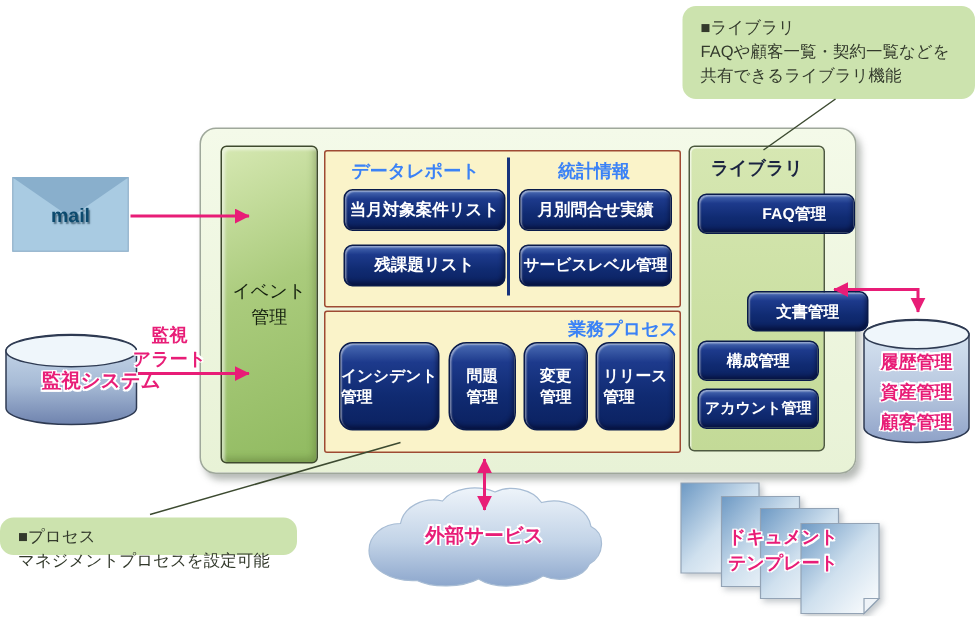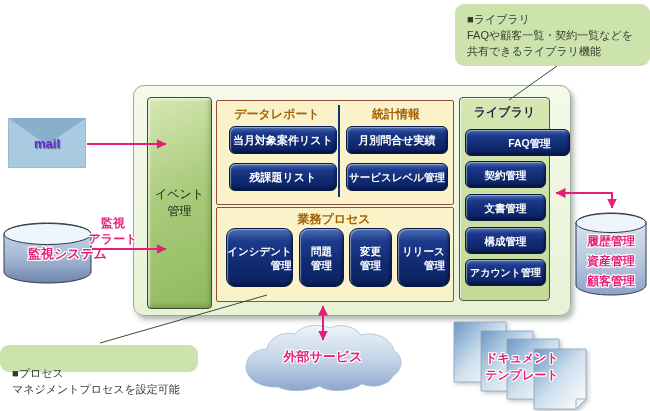--- a/index.html
+++ b/index.html
@@ -3,77 +3,77 @@
 <meta charset="utf-8">
 <style>
   html,body{margin:0;padding:0;background:#fff;}
   .stage{position:relative;width:650px;height:411px;background:#fff;overflow:hidden;
          font-family:"Liberation Sans","DejaVu Sans",sans-serif;}
 
   
   .note{position:absolute;background:#cce3ae;border-radius:9px;color:#333a2c;
         font-size:11px;line-height:16px;padding:7px 12px;}
   .note-library{left:455px;top:4px;width:195px;height:62px;box-sizing:border-box;}
-  .note-process{left:0;top:345px;width:198px;height:25px;box-sizing:border-box;padding-top:20px;}
+  .note-process{left:0;top:345px;width:198px;height:25px;box-sizing:border-box;padding-top:5px;}
 
   
   .main-box{position:absolute;left:133px;top:85px;width:436px;height:229px;
     background:linear-gradient(180deg,#f4fae9 0%,#e8f2d6 100%);
     border:1px solid #9fa89b;border-radius:11px;
     box-shadow:3px 4px 5px rgba(95,105,95,.45);}
 
   .event-box{position:absolute;left:147px;top:97px;width:63px;height:210px;
     background:linear-gradient(155deg,#d6e8b2 0%,#aacb7c 45%,#90ba60 100%);
     border:1.5px solid #3f4a2e;border-radius:4px;
     box-shadow:inset 2px 2px 2px rgba(255,255,255,.55),inset -2px -3px 4px rgba(60,80,30,.28);
     display:flex;align-items:center;justify-content:center;text-align:center;
     font-size:12px;color:#15200f;line-height:17px;}
 
   .panel{position:absolute;background:#faf3c9;border:1px solid #9e4a33;border-radius:2px;}
   .panel-top{left:216px;top:100px;width:236px;height:103px;}
   .panel-bottom{left:216px;top:207px;width:236px;height:93px;}
-  .panel-label{position:absolute;font-size:12px;font-weight:bold;color:#a16207;text-align:center;}
+  .panel-label{position:absolute;font-size:12px;font-weight:bold;color:#3b82f6;text-align:center;}
   .lbl-report{left:216px;top:106px;width:122px;}
   .lbl-stats{left:340px;top:106px;width:112px;}
-  .lbl-process{left:216px;top:211px;width:236px;}
+  .lbl-process{left:216px;top:211px;width:236px;text-align:right;}
   .divider{position:absolute;left:338px;top:105px;width:2px;height:92px;background:#16327c;}
 
   .nbtn{position:absolute;display:flex;align-items:center;justify-content:center;
-    text-align:right;color:#fff;font-weight:bold;font-size:11px;line-height:14px;
+    text-align:left;color:#fff;font-weight:bold;font-size:11px;line-height:14px;
     background:linear-gradient(180deg,#4a6cb4 0%,#1d3a8c 22%,#102b72 60%,#0b2160 100%);
     border:1px solid #091a4a;border-radius:6px;white-space:nowrap;
     box-shadow:inset 1px 1px 1px rgba(255,255,255,.45),inset -1px -2px 3px rgba(0,0,25,.45);}
   .b-taishou {left:229px;top:126px;width:106px;height:26px;}
   .b-zan     {left:229px;top:163px;width:106px;height:26px;}
   .b-getsu   {left:346px;top:126px;width:100px;height:26px;}
   .b-service {left:346px;top:163px;width:100px;height:26px;font-size:10.5px;}
   .b-bp{top:228px;height:57px;font-size:10.5px;border-radius:9px;}
   .b-incident{left:226px;width:65px;}
-  .b-mondai  {left:299px;width:43px;}
+  .b-mondai  {left:299px;width:43px;border-radius:12px;}
   .b-henkou  {left:349px;width:41px;}
   .b-release {left:397px;width:51px;}
 
   .lib-col{position:absolute;left:459px;top:97px;width:91px;height:204px;box-sizing:border-box;
     background:linear-gradient(180deg,#d6e7b2 0%,#c3da97 100%);
     border:1px solid #4e5a40;border-radius:4px;
     box-shadow:inset 1px 1px 0 rgba(255,255,255,.6);}
   .lbl-library{left:459px;top:104px;width:91px;color:#1a2340;}
   .b-lib{left:465px;width:79px;height:25px;font-size:10.5px;}
   .b-faq     {top:129px;padding-left:24px;}
   .b-keiyaku {top:161px;}
-  .b-bunsho  {top:194px;}
+  .b-bunsho  {top:194px;margin-left:33px;}
   .b-kousei  {top:227px;}
   .b-account {top:259px;font-size:10px;}
 
   
   .gfx{position:absolute;}
   .pinktext{position:absolute;color:#e81d77;font-weight:bold;text-align:center;
     text-shadow:-1px -1px 0 #fff,1px -1px 0 #fff,-1px 1px 0 #fff,1px 1px 0 #fff,
                  0 -1px 0 #fff,0 1px 0 #fff,-1px 0 0 #fff,1px 0 0 #fff;}
-  .mail-label{left:8px;top:136px;width:78px;color:#6d28d9;font-weight:bold;font-size:13px;
+  .mail-label{left:8px;top:136px;width:78px;color:#0c4a6e;font-weight:bold;font-size:13px;
     text-align:center;position:absolute;text-shadow:1px 1px 1px rgba(60,90,110,.8);}
   .monitor-label{left:3px;top:245px;width:89px;font-size:13px;padding-left:20px;}
   .alert-label{left:84px;top:215px;width:58px;font-size:12px;line-height:16px;}
   .cloud-label{left:238px;top:348px;width:170px;font-size:13px;}
   .db-label{left:575px;top:231px;width:72px;font-size:12px;line-height:20px;}
   .doc-label{left:468px;top:350px;width:108px;font-size:12px;line-height:17px;}
   .docs-svg{filter:drop-shadow(2px 2px 2px rgba(120,130,140,.45));}
 
   .overlay{position:absolute;left:0;top:0;width:650px;height:411px;pointer-events:none;}
 </style>
@@ -126,21 +126,20 @@
          <span>管理</span></div>
   </div>
   <div class="nbtn b-bp b-release">
     <div><span>リリース</span><br>
          <span>管理</span></div>
   </div>
 
   <div class="lib-col"></div>
   <div class="panel-label lbl-library">ライブラリ</div>
   <div class="nbtn b-lib b-faq">FAQ管理</div>
-  <div class="nbtn b-lib b-keiyaku">契約管理</div>
   <div class="nbtn b-lib b-bunsho">文書管理</div>
   <div class="nbtn b-lib b-kousei">構成管理</div>
   <div class="nbtn b-lib b-account">アカウント管理</div>
 
   <svg class="gfx" style="left:8px;top:118px;" width="78" height="50" viewBox="0 0 78 50">
     <rect x="0.5" y="0.5" width="77" height="49" fill="#a9cbe2" stroke="#8fb0c9" stroke-width="0.8"></rect>
     <polygon points="0,0 78,0 39,27" fill="#89afcc"></polygon>
   </svg>
   <div class="mail-label">mail</div>
 

